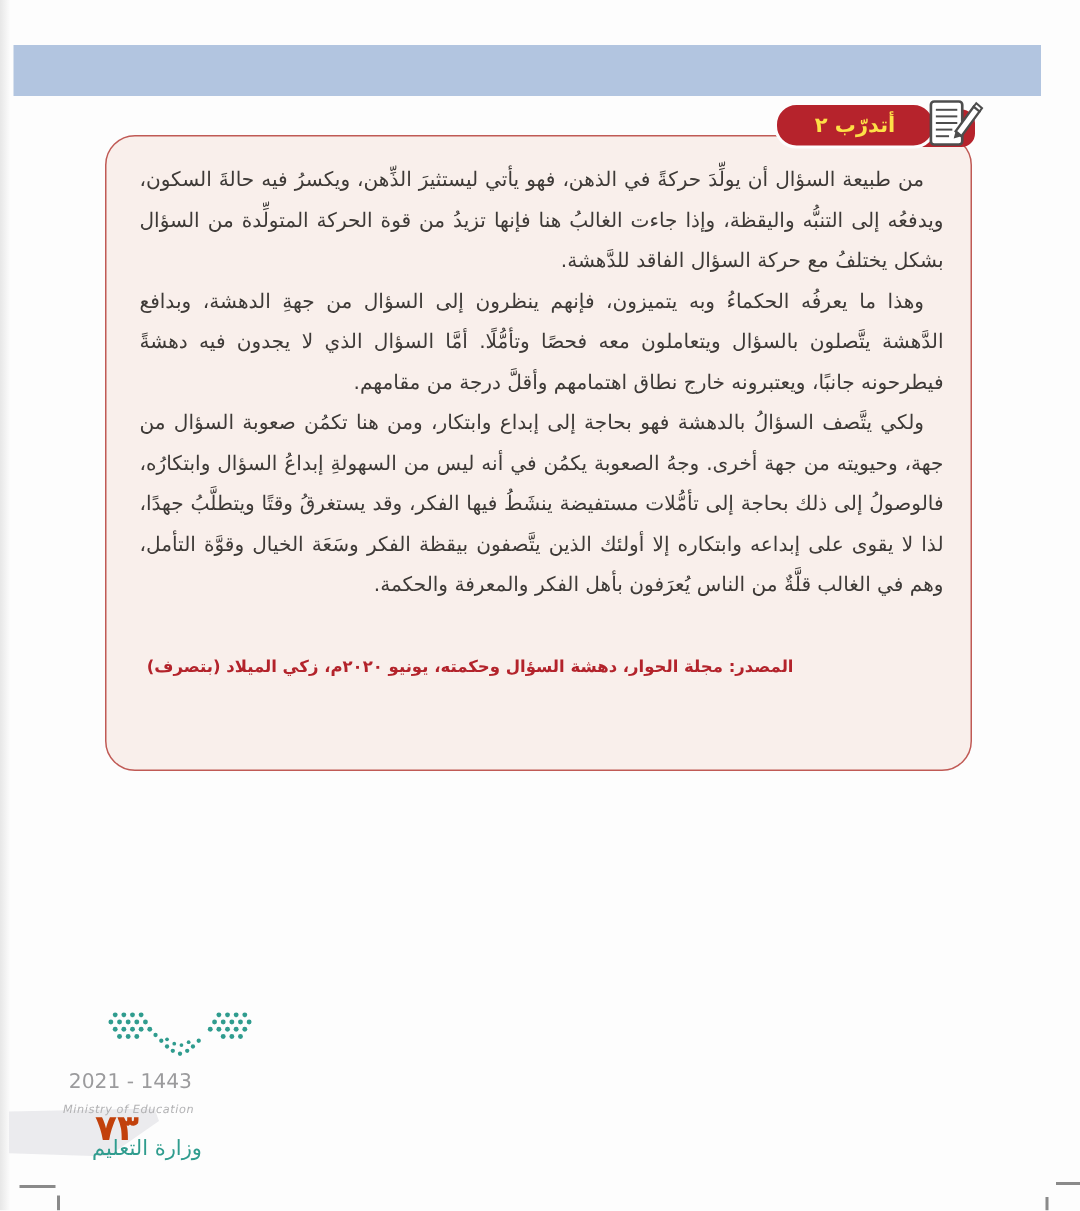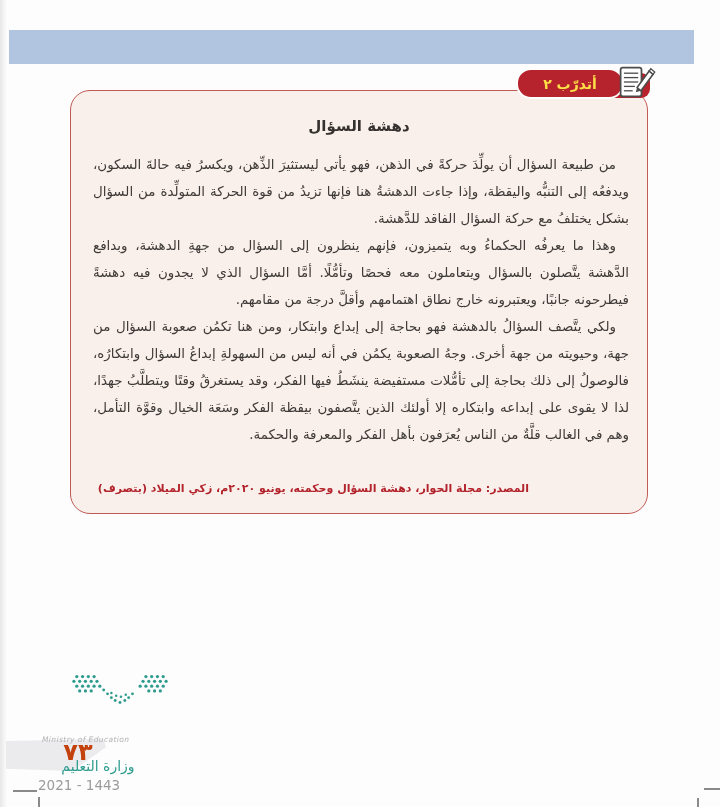--- a/index.html
+++ b/index.html
@@ -61,21 +61,21 @@
   .logo-dots{position:absolute;left:72px;top:673px;width:96px;height:34px;z-index:1;}
   .ministry-ar{
     position:absolute;left:46px;top:710px;width:104px;text-align:center;
     color:#2f9c8e;font-size:14px;font-weight:normal;direction:rtl;z-index:1;margin-top:48px;
   }
   .ministry-en{
     position:absolute;left:42px;top:735px;width:104px;text-align:left;
     color:#b2b2b4;font-size:7.5px;letter-spacing:.4px;z-index:1;font-style:italic;
   }
   .edition{
-    position:absolute;left:38px;top:777px;width:90px;text-align:left;
+    position:absolute;left:38px;top:713px;width:90px;text-align:right;
     color:#9b9b9d;font-size:13.5px;z-index:1;
   }
   .page-number{
     position:absolute;left:55px;top:738px;width:46px;text-align:center;
     color:#c2410c;font-size:24px;font-weight:bold;z-index:2;direction:rtl;
   }
   
   .crop{position:absolute;background:#8a8a8a;}
   .crop-bl-h{left:13px;top:790px;width:24px;height:2px;}
   .crop-bl-v{left:38px;top:797px;width:2px;height:10px;}
@@ -101,23 +101,22 @@
     <line x1="9" y1="20" x2="22" y2="20" stroke="#4d4d4d" stroke-width="1.2"></line>
     <line x1="9" y1="24" x2="19" y2="24" stroke="#4d4d4d" stroke-width="1.2"></line>
     <line x1="9" y1="28" x2="17" y2="28" stroke="#4d4d4d" stroke-width="1.2"></line>
     <path d="M21 25 L32 10 L35.5 13 L24.5 28 Z" fill="#ffffff" stroke="#4d4d4d" stroke-width="1.4"></path>
     <path d="M21 25 L24.5 28 L19.8 29.4 Z" fill="#4d4d4d"></path>
     <path d="M32 10 L35.5 13 L37 11 L33.5 8 Z" fill="#ffffff" stroke="#4d4d4d" stroke-width="1.2"></path>
   </svg>
 </div>
 
 <div class="content-box">
-  <div class="passage-title">دهشة السؤال</div>
   <div class="passage-body">
-    <p>من طبيعة السؤال أن يولِّدَ حركةً في الذهن، فهو يأتي ليستثيرَ الذِّهن، ويكسرُ فيه حالةَ السكون، ويدفعُه إلى التنبُّه واليقظة، وإذا جاءت الدهشةُ هنا فإنها تزيدُ من قوة الحركة المتولِّدة من السؤال بشكل يختلفُ مع حركة السؤال الفاقد للدَّهشة.</p>
+    <p>من طبيعة السؤال أن يولِّدَ حركةً في الذهن، فهو يأتي ليستثيرَ الذِّهن، ويكسرُ فيه حالةَ السكون، ويدفعُه إلى التنبُّه واليقظة، وإذا جاءت الغالبُ هنا فإنها تزيدُ من قوة الحركة المتولِّدة من السؤال بشكل يختلفُ مع حركة السؤال الفاقد للدَّهشة.</p>
     <p>وهذا ما يعرفُه الحكماءُ وبه يتميزون، فإنهم ينظرون إلى السؤال من جهةِ الدهشة، وبدافع الدَّهشة يتَّصلون بالسؤال ويتعاملون معه فحصًا وتأمُّلًا. أمَّا السؤال الذي لا يجدون فيه دهشةً فيطرحونه جانبًا، ويعتبرونه خارج نطاق اهتمامهم وأقلَّ درجة من مقامهم.</p>
     <p>ولكي يتَّصف السؤالُ بالدهشة فهو بحاجة إلى إبداع وابتكار، ومن هنا تكمُن صعوبة السؤال من جهة، وحيويته من جهة أخرى. وجهُ الصعوبة يكمُن في أنه ليس من السهولةِ إبداعُ السؤال وابتكارُه، فالوصولُ إلى ذلك بحاجة إلى تأمُّلات مستفيضة ينشَطُ فيها الفكر، وقد يستغرقُ وقتًا ويتطلَّبُ جهدًا، لذا لا يقوى على إبداعه وابتكاره إلا أولئك الذين يتَّصفون بيقظة الفكر وسَعَة الخيال وقوَّة التأمل، وهم في الغالب قلَّةٌ من الناس يُعرَفون بأهل الفكر والمعرفة والحكمة.</p>
   </div>
   <div class="passage-source">المصدر: مجلة الحوار، دهشة السؤال وحكمته، يونيو ٢٠٢٠م، زكي الميلاد (بتصرف)</div>
 </div>
 
 <div class="ribbon"></div>
 
 <div class="logo-dots">
   <svg viewBox="0 0 100 34" width="96" height="34" fill="#2f9c8e">

